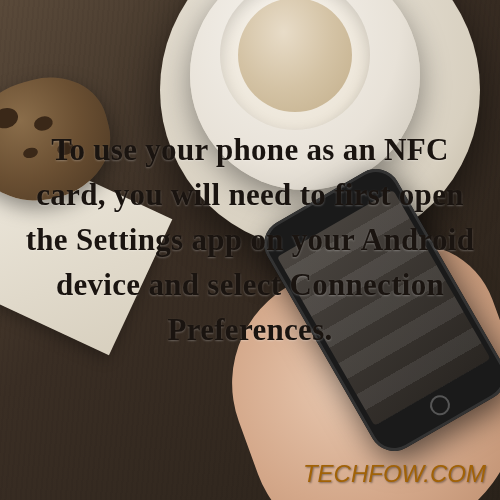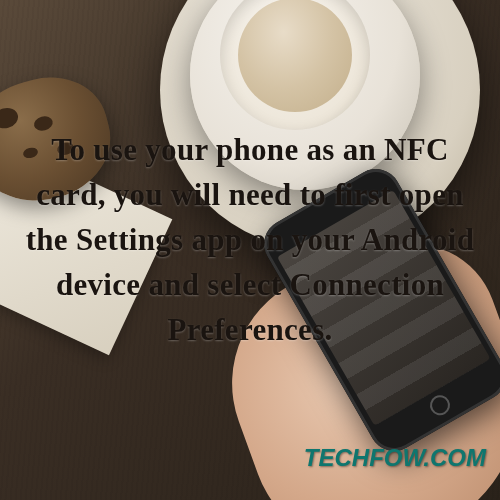--- a/index.html
+++ b/index.html
@@ -178,27 +178,27 @@
       font-weight: 600;
       color: #1a1410;
       line-height: 1.45;
       letter-spacing: 0.3px;
       text-shadow: 0 1px 2px rgba(255,255,255,0.25);
     }
     
     
     .watermark {
       position: absolute;
-      bottom: 28px;
+      bottom: 12px;
       right: 14px;
       font-family: 'Arial Black', Arial, sans-serif;
       font-size: 24px;
-      font-weight: 700;
+      font-weight: 400;
       font-style: italic;
-      color: #0f766e;
+      color: #a16207;
       letter-spacing: 0px;
       z-index: 10;
       text-shadow: 1px 1px 2px rgba(0,0,0,0.4);
     }
     
     
     .table-grain {
       position: absolute;
       top: 0;
       left: 0;

